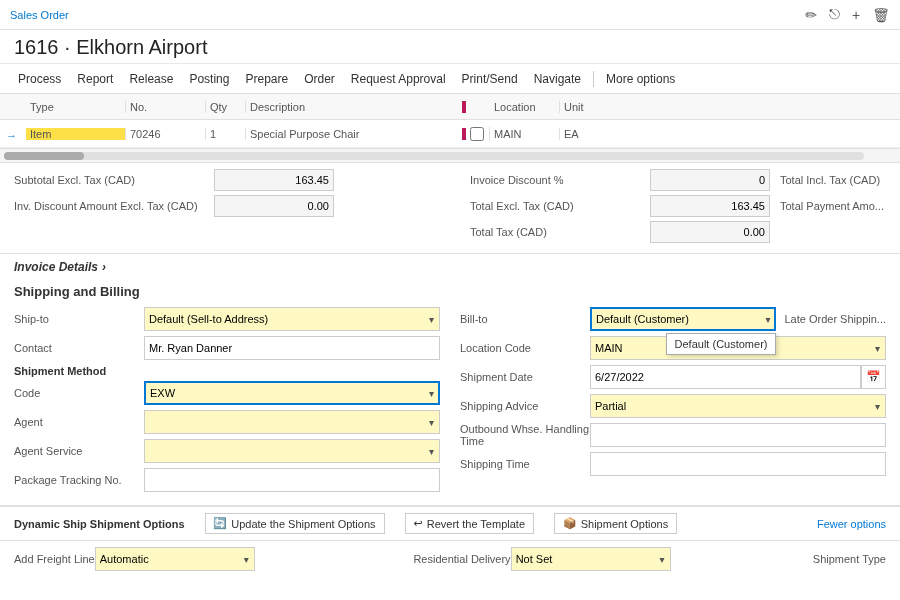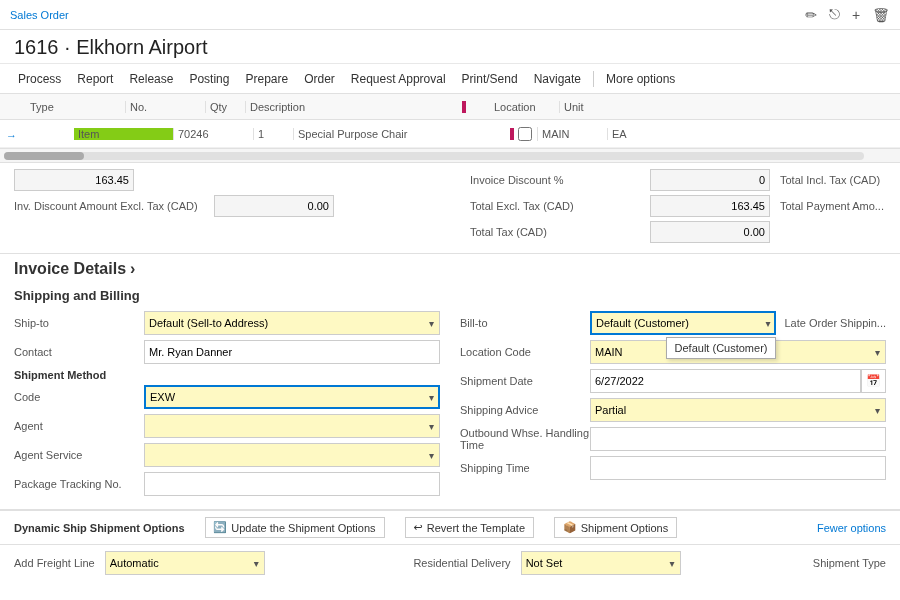--- a/index.html
+++ b/index.html
@@ -22,36 +22,36 @@
     .col-arrow { width: 20px; }
     .col-type { width: 100px; border-right: 1px solid #e0e0e0; padding: 0 4px; }
     .col-no { width: 80px; border-right: 1px solid #e0e0e0; padding: 0 4px; }
     .col-qty { width: 40px; border-right: 1px solid #e0e0e0; padding: 0 4px; }
     .col-desc { width: 220px; border-right: 4px solid #be185d; padding: 0 4px; text-align: center; }
     .col-check { width: 24px; border-right: 1px solid #e0e0e0; padding: 0 4px; }
     .col-loc { width: 70px; border-right: 1px solid #e0e0e0; padding: 0 4px; }
     .col-uom { width: 50px; padding: 0 4px; }
 
     .table-data-row { display: flex; align-items: center; height: 28px; padding: 0 6px; border-bottom: 1px solid #f0f0f0; }
-    .table-data-row .col-type { background: #84cc16; margin-left: 48px; }
+    .table-data-row .col-type { background: #fde047; }
 
     .scrollbar-area { height: 14px; background: #f5f5f5; border-bottom: 1px solid #e0e0e0; display: flex; align-items: center; padding: 0 4px; }
     .scrollbar-track { width: 860px; height: 8px; background: #e0e0e0; border-radius: 4px; position: relative; }
     .scrollbar-thumb { width: 80px; height: 8px; background: #aaa; border-radius: 4px; position: absolute; left: 0; }
 
     .totals-area { padding: 6px 14px; display: flex; gap: 0; border-bottom: 1px solid #e0e0e0; }
     .totals-left { flex: 0 0 420px; }
     .totals-right { flex: 1; margin-left: 36px; }
     .totals-row { display: flex; align-items: center; margin-bottom: 4px; }
     .totals-label { font-size: 11px; color: #555; flex: 0 0 200px; }
     .totals-value { flex: 0 0 120px; border-radius: 8px; }
     .totals-value input { width: 120px; height: 22px; border: 1px solid #ccc; padding: 0 4px; font-size: 11px; text-align: right; background: #f5f5f5; }
     .totals-extra { font-size: 11px; color: #555; padding-left: 10px; }
 
-    .section-header { padding: 6px 14px; font-size: 16px; font-weight: 600; color: #333; cursor: pointer; display: flex; align-items: center; gap: 4px; }
+    .section-header { padding: 6px 14px; font-size: 12px; font-weight: 600; color: #333; cursor: pointer; display: flex; align-items: center; gap: 4px; font-style: italic; }
 
     .shipping-section { padding: 4px 14px 8px; border-bottom: 1px solid #e0e0e0; }
     .shipping-title { font-size: 13px; font-weight: 600; color: #333; margin-bottom: 8px; }
 
     .form-grid { display: grid; grid-template-columns: 1fr 1fr; gap: 0 20px; }
     .form-row { display: flex; align-items: center; margin-bottom: 5px; }
     .form-label { font-size: 11px; color: #555; flex: 0 0 130px; }
     .form-control { flex: 1; }
     .form-control input, .form-control select { width: 100%; height: 24px; border: 1px solid #ccc; padding: 0 4px; font-size: 11px; }
     .select-wrapper { position: relative; flex: 1; }
@@ -61,21 +61,21 @@
     .subgroup-label { font-size: 11px; font-weight: 600; color: #333; margin: 4px 0 4px; }
 
     .dropdown-tooltip { position: absolute; background: #fff; border: 1px solid #aaa; padding: 4px 8px; font-size: 11px; z-index: 100; box-shadow: 2px 2px 4px rgba(0,0,0,0.15); white-space: nowrap; top: 358px; left: 700px; }
 
     .bottom-options { padding: 6px 14px; display: flex; align-items: center; gap: 20px; border-bottom: 1px solid #e0e0e0; flex-wrap: wrap; }
     .btn-option { display: flex; align-items: center; gap: 4px; font-size: 11px; border: 1px solid #ccc; padding: 3px 8px; background: #fff; cursor: pointer; color: #333; }
     .btn-icon { font-size: 11px; }
     .btn-link { font-size: 11px; color: #0078d4; cursor: pointer; margin-left: auto; }
 
     .bottom-row { padding: 6px 14px; display: flex; align-items: center; gap: 20px; }
-    .bottom-form-row { display: flex; align-items: center; gap: 10px; flex: 1; }
+    .bottom-form-row { display: flex; align-items: center; flex: 1; }
     .bottom-label { font-size: 11px; color: #555; white-space: nowrap; }
 
     .bill-to-container { position: relative; }
   </style>
 </head>
 <body>
 
 <div class="top-bar">
   <span class="top-bar-left">Sales Order</span>
   <div class="top-bar-icons">
@@ -129,20 +129,21 @@
 
 <div class="scrollbar-area">
   <div class="scrollbar-track">
     <div class="scrollbar-thumb"></div>
   </div>
 </div>
 
 <div class="totals-area">
   <div class="totals-left">
     <div class="totals-row">
+      <span class="totals-label">Subtotal Excl. Tax (CAD)</span>
       <div class="totals-value">
         <input type="text" style="background: rgb(245, 245, 245);" value="163.45">
       </div>
     </div>
     <div class="totals-row">
       <span class="totals-label">Inv. Discount Amount Excl. Tax (CAD)</span>
       <div class="totals-value">
         <input type="text" value="0.00" style="">
       </div>
     </div>

